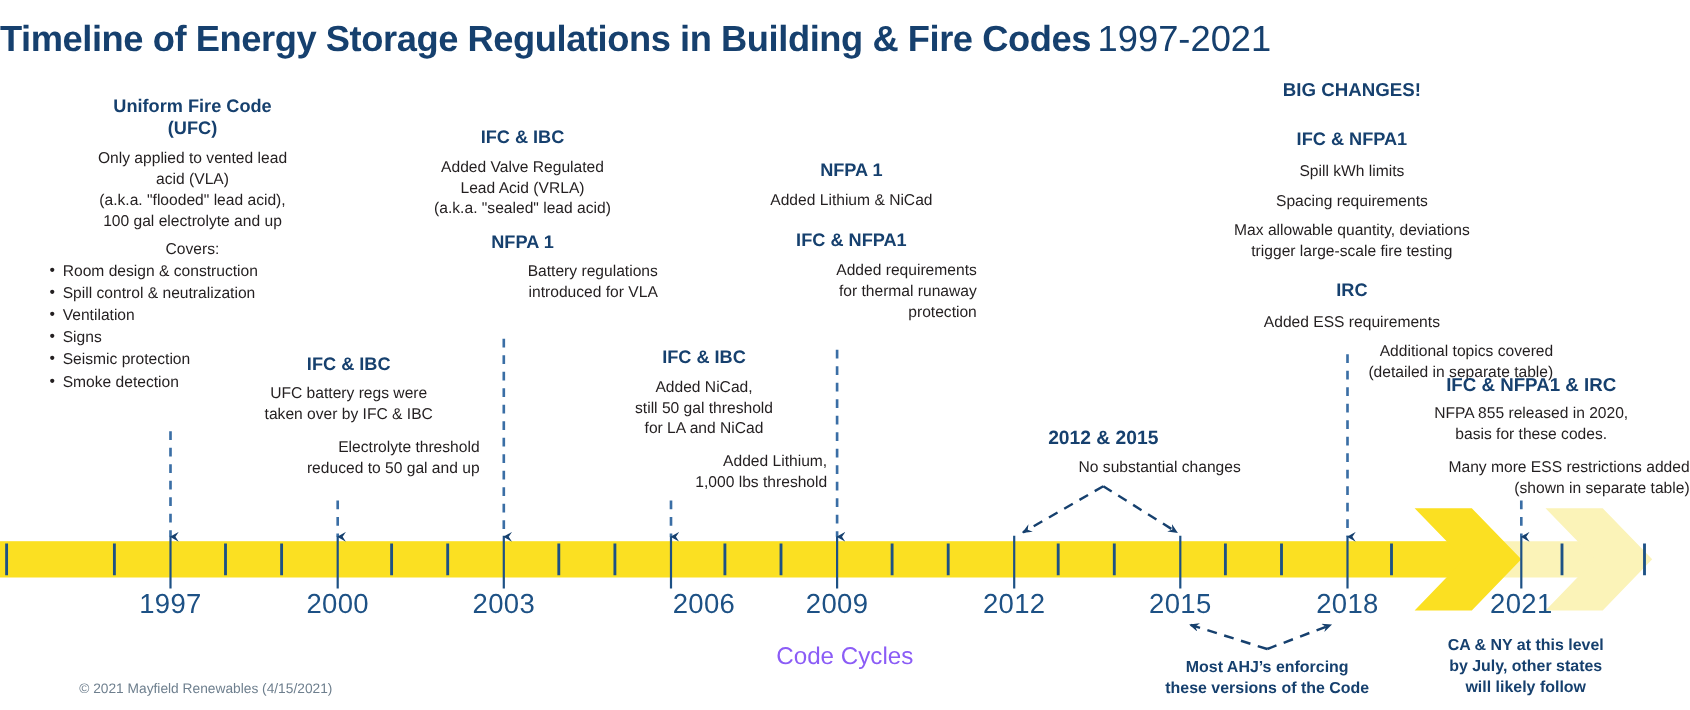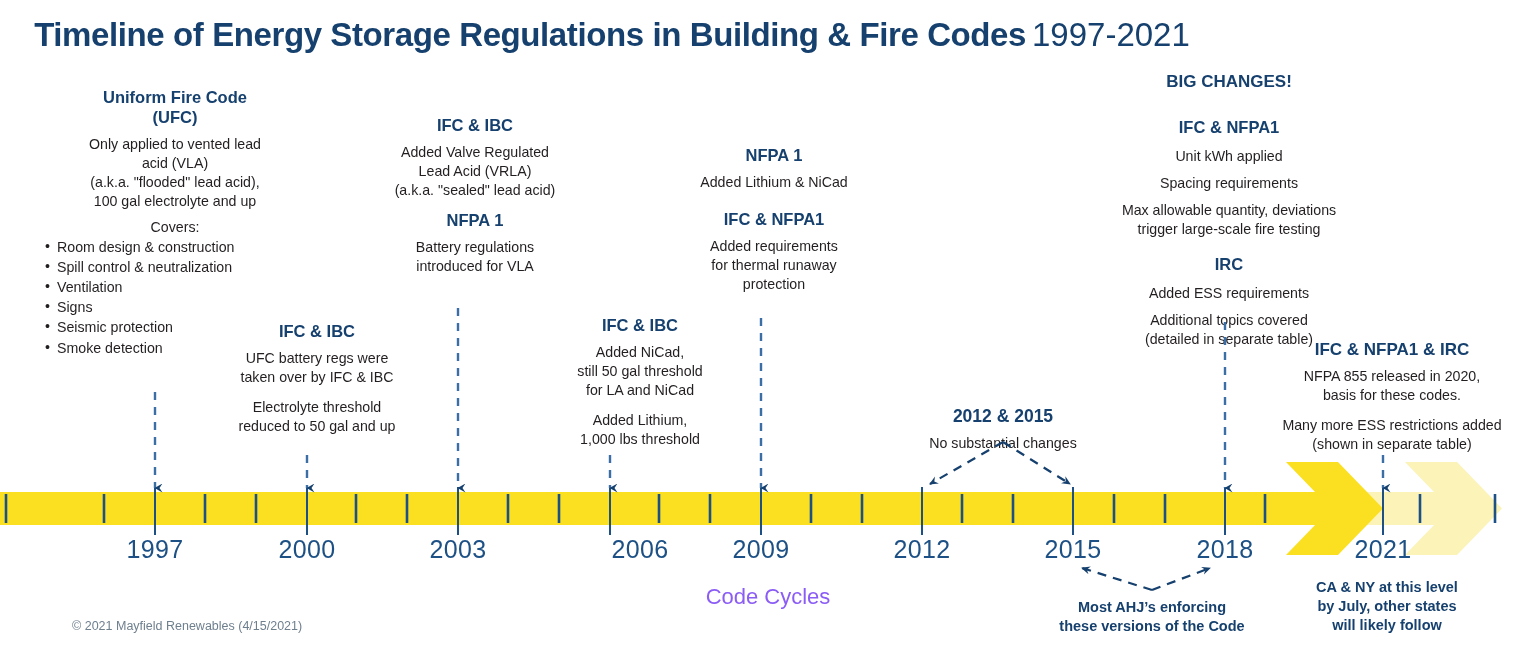--- a/index.html
+++ b/index.html
@@ -11,21 +11,21 @@
     font-family: "Liberation Sans", sans-serif;
     overflow: hidden;
     position: relative;
     color: #16406e;
   }
 
   
   #title-bar {
     position: absolute;
     top: 16px; left: 0; width: 1224px;
-    text-align: center;
+    text-align: left;
     white-space: nowrap;
   }
   #title-main {
     font-size: 33px;
     font-weight: bold;
     letter-spacing: -0.4px;
     color: #16406e;
   }
   #title-years {
     font-size: 33px;
@@ -47,21 +47,21 @@
     line-height: 1.2;
     margin-bottom: 7px;
     white-space: nowrap;
   }
   .blk-para {
     font-size: 14.2px;
     line-height: 1.34;
     color: #231f20;
     margin-bottom: 11px;
   }
-  .blk-para:last-child { margin-bottom: 0; }
+  .blk-para:last-child { margin-bottom: 0; text-align: right; }
 
   
   .bullets {
     text-align: left;
     font-size: 14.2px;
     line-height: 1.42;
     color: #231f20;
     margin: 0;
     padding: 0;
     list-style: none;
@@ -176,29 +176,29 @@
 
 <div class="block" style="left:660px; top:146px; width:228px;">
   <div class="blk-head">NFPA 1</div>
   <div class="blk-para" style="margin-bottom:18px;">Added Lithium &amp; NiCad</div>
   <div class="blk-head">IFC &amp; NFPA1</div>
   <div class="blk-para" style="white-space:pre-line;">Added requirements
 for thermal runaway
 protection</div>
 </div>
 
-<div class="block" style="left:878px; top:406px; width:250px;">
+<div class="block" style="left:878px; top:388px; width:250px;">
   <div class="blk-head" style="font-size:17.5px;">2012 &amp; 2015</div>
   <div class="blk-para">No substantial changes</div>
 </div>
 
 <div class="block" style="left:1046px; top:72px; width:366px;">
   <div class="blk-head" style="font-size:17px; margin-bottom:26px;">BIG CHANGES!</div>
   <div class="blk-head" style="margin-bottom:9px;">IFC &amp; NFPA1</div>
-  <div class="blk-para" style="margin-bottom:8px;">Unit kWh applied</div>
+  <div class="blk-para" style="margin-bottom:8px;">Spill kWh limits</div>
   <div class="blk-para" style="margin-bottom:8px;">Spacing requirements</div>
   <div class="blk-para" style="white-space:pre-line; margin-bottom:16px;">Max allowable quantity, deviations
 trigger large-scale fire testing</div>
   <div class="blk-head" style="margin-bottom:9px;">IRC</div>
   <div class="blk-para" style="margin-bottom:8px;">Added ESS requirements</div>
   <div class="blk-para" style="white-space:pre-line;">Additional topics covered
 (detailed in separate table)</div>
 </div>
 
 <div class="block" style="left:1248px; top:340px; width:288px;">

